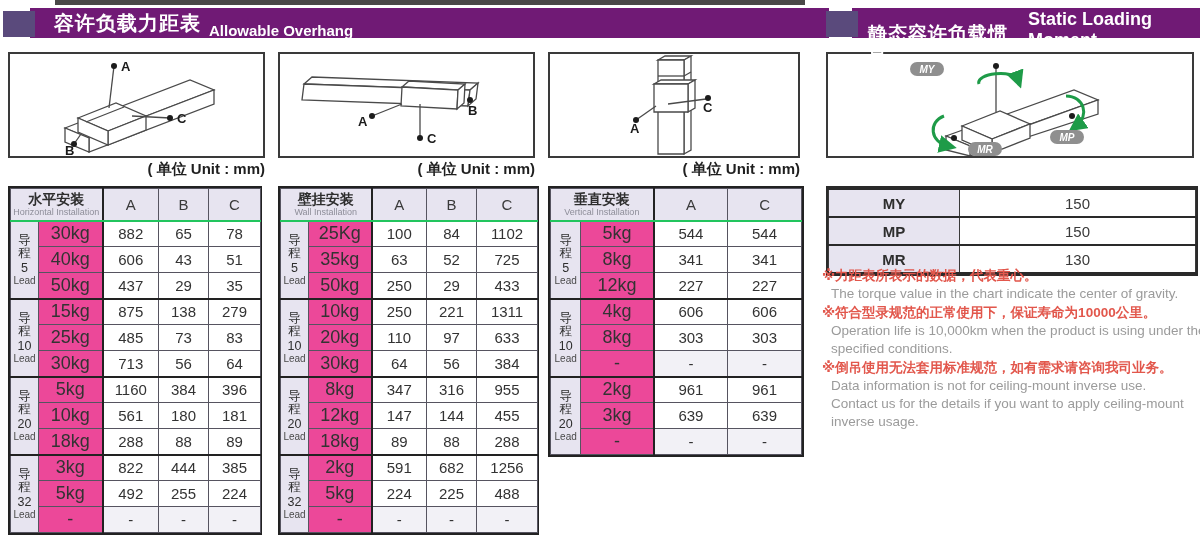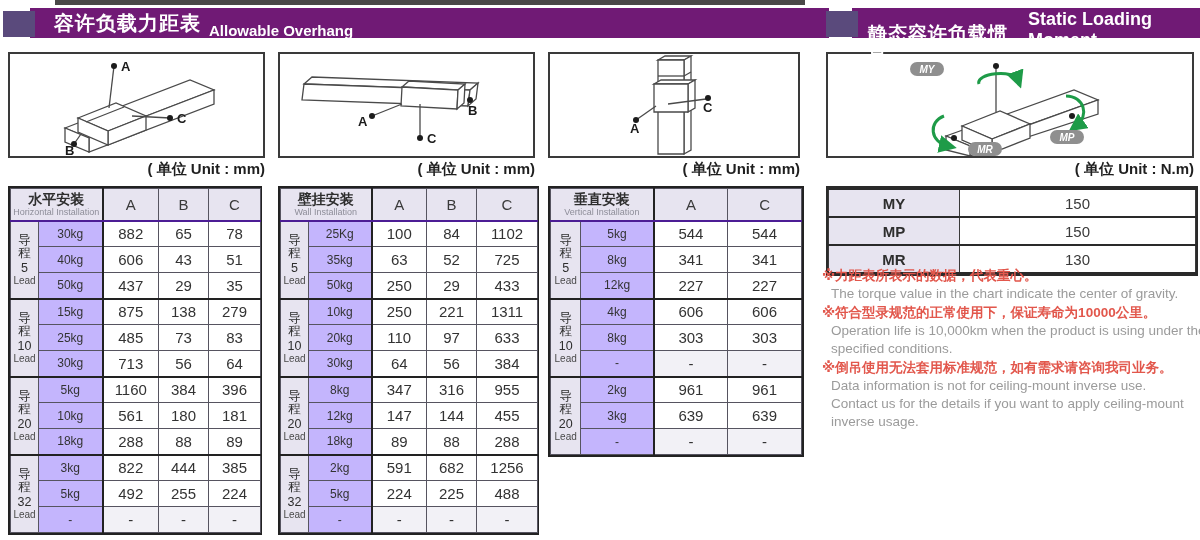--- a/index.html
+++ b/index.html
@@ -36,31 +36,31 @@
 
   
   .tbl-wrap{position:absolute;top:186px;border:2px solid #222;background:#fff;}
   #tw0{left:8px;width:250px;}
   #tw1{left:278px;width:257px;}
   #tw2{left:548px;width:252px;}
   .itable{border-collapse:collapse;table-layout:fixed;width:100%;}
   .itable th,.itable td{border:1px solid #565460;padding:0;text-align:center;vertical-align:middle;color:#333;}
   .itable thead tr{height:32px;}
   .itable tbody tr{height:26px;}
-  .itable thead th{border-bottom:2px solid #4c1d95;background:#e7e4f0;}
+  .itable thead th{border-bottom:2px solid #22c55e;background:#e7e4f0;}
   .itable thead th.th-col{font-size:15px;font-weight:normal;color:#3a3a3a;}
   .itable thead th.th-col:nth-child(2){border-left:2px solid #222;}
   .th-zh{font-size:14px;font-weight:bold;color:#2e2e2e;line-height:15px;}
   .th-en{font-size:9px;color:#8d8d98;line-height:10px;font-weight:normal;text-align:center;}
   tr.group-start td{border-top:2px solid #222;}
   .lead-cell{background:#e7e4f0;}
   .lead-zh{font-size:12.5px;line-height:13.5px;color:#2e2e2e;}
   .lead-num{font-size:12.5px;line-height:14px;color:#2e2e2e;}
   .lead-en{font-size:10px;line-height:11px;color:#4a4a4a;}
-  .weight-cell{background:#c4b5fd;font-size:12px;color:#2e2e2e;}
+  .weight-cell{background:#ec4899;font-size:18px;color:#2e2e2e;}
   .val-cell{background:#fff;font-size:15px;color:#3a3a3a;}
   .val-cell.first-val{border-left:2px solid #222;}
   .val-cell.dash{background:#f2f1f6;}
 
   
   #moment-wrap{position:absolute;left:826px;top:186px;width:368px;border:2px solid #2a2a2a;background:#fff;}
   .mtable{border-collapse:collapse;table-layout:fixed;width:100%;}
   .mtable td{border-left:1px solid #3a3a3a;border-right:1px solid #3a3a3a;border-top:2px solid #2a2a2a;border-bottom:2px solid #2a2a2a;height:24px;text-align:center;vertical-align:middle;}
   .mtable td.mlabel{background:#e7e4f0;font-weight:bold;font-size:15px;color:#2e2e2e;}
   .mtable td.mval{background:#fff;font-size:15px;color:#3a3a3a;}
@@ -182,21 +182,20 @@
       <circle class="dgdot" cx="126" cy="84" r="3"></circle>
       <path class="garrow" d="M 116 62 C 100 68 102 88 120 92" marker-end="url(#ga)"></path>
       <rect class="badge" x="140" y="88" width="34" height="14" rx="7"></rect>
       <text class="badge-txt" x="157" y="99">MR</text>
     </svg>
   </div>
 
   <div class="unit" id="unit1">( 单位 Unit : mm)</div>
   <div class="unit" id="unit2">( 单位 Unit : mm)</div>
   <div class="unit" id="unit3">( 单位 Unit : mm)</div>
-  <div class="unit" id="unit4">( 单位 Unit : N.m)</div>
 
   <div class="tbl-wrap" id="tw0">
       <table class="itable">
         <colgroup>
           <col style="width: 28px;">
           <col style="width: 64px;">
           <col style="width: 56px;">
           <col style="width: 50px;">
           <col style="width: 52px;">
         </colgroup>

